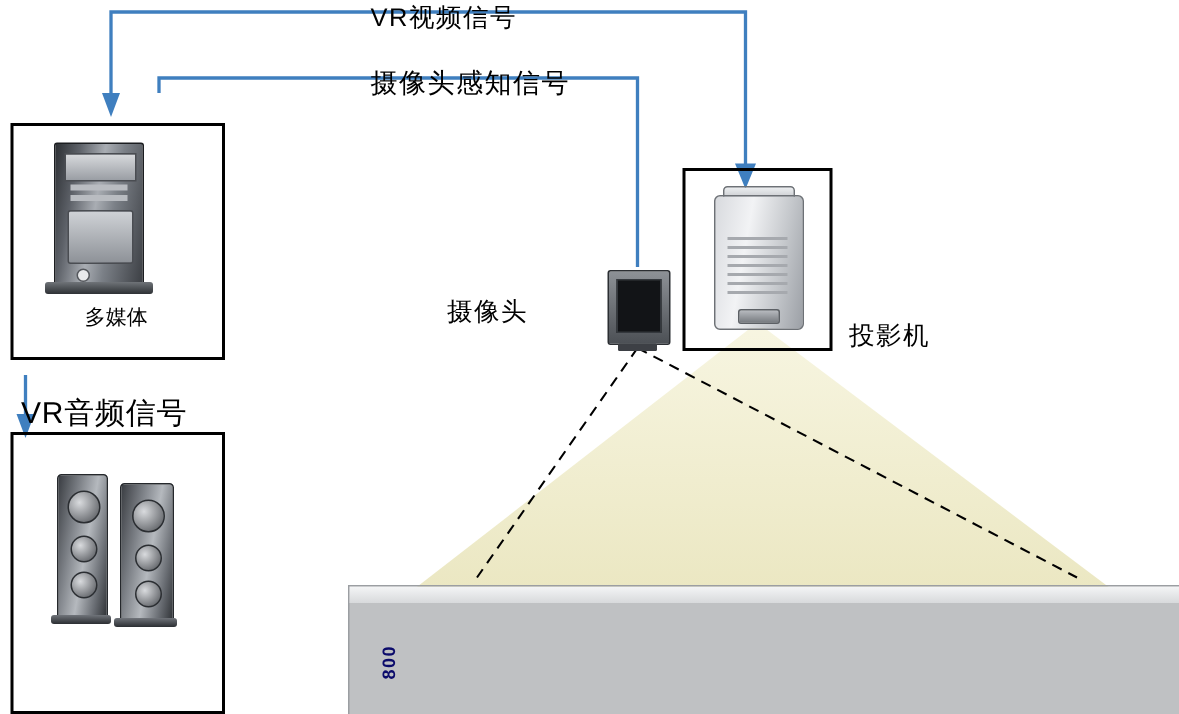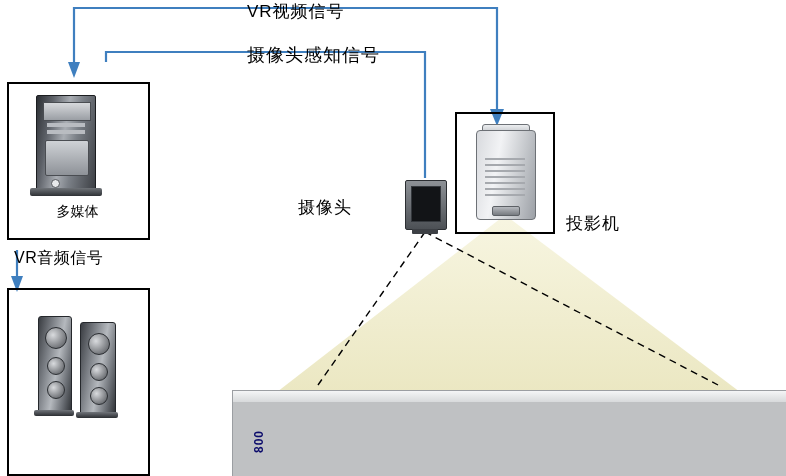--- a/index.html
+++ b/index.html
@@ -10,21 +10,21 @@
     position:relative;
     overflow:hidden;
   }
   #stage{position:absolute;left:0;top:0;width:786px;height:476px;}
   .svg-layer{position:absolute;left:0;top:0;width:786px;height:476px;}
   .lbl{position:absolute;color:#000;white-space:nowrap;}
 
   
   .lbl-vrvideo{left:247px;top:0px;font-size:17px;letter-spacing:1px;}
   .lbl-camsig{left:247px;top:43px;font-size:18px;letter-spacing:1px;}
-  .lbl-vraudio{left:14px;top:248px;font-size:16px;letter-spacing:0.5px;}
+  .lbl-vraudio{left:14px;top:262px;font-size:20px;letter-spacing:0.5px;}
   .lbl-ws{left:20px;top:199px;font-size:14px;line-height:24px;text-align:center;width:115px;}
   .lbl-speaker{left:20px;top:428px;font-size:17px;text-align:center;width:115px;}
   .lbl-camera{left:298px;top:196px;font-size:17px;letter-spacing:1px;}
   .lbl-projector{left:566px;top:196px;font-size:17px;letter-spacing:1px;margin-top:16px;}
   .lbl-desk{left:453px;top:428px;font-size:17px;letter-spacing:1px;}
   .lbl-800{
     left:252px;top:430px;
     font-size:12px;font-weight:bold;
     writing-mode:vertical-rl;
     transform:rotate(180deg);

